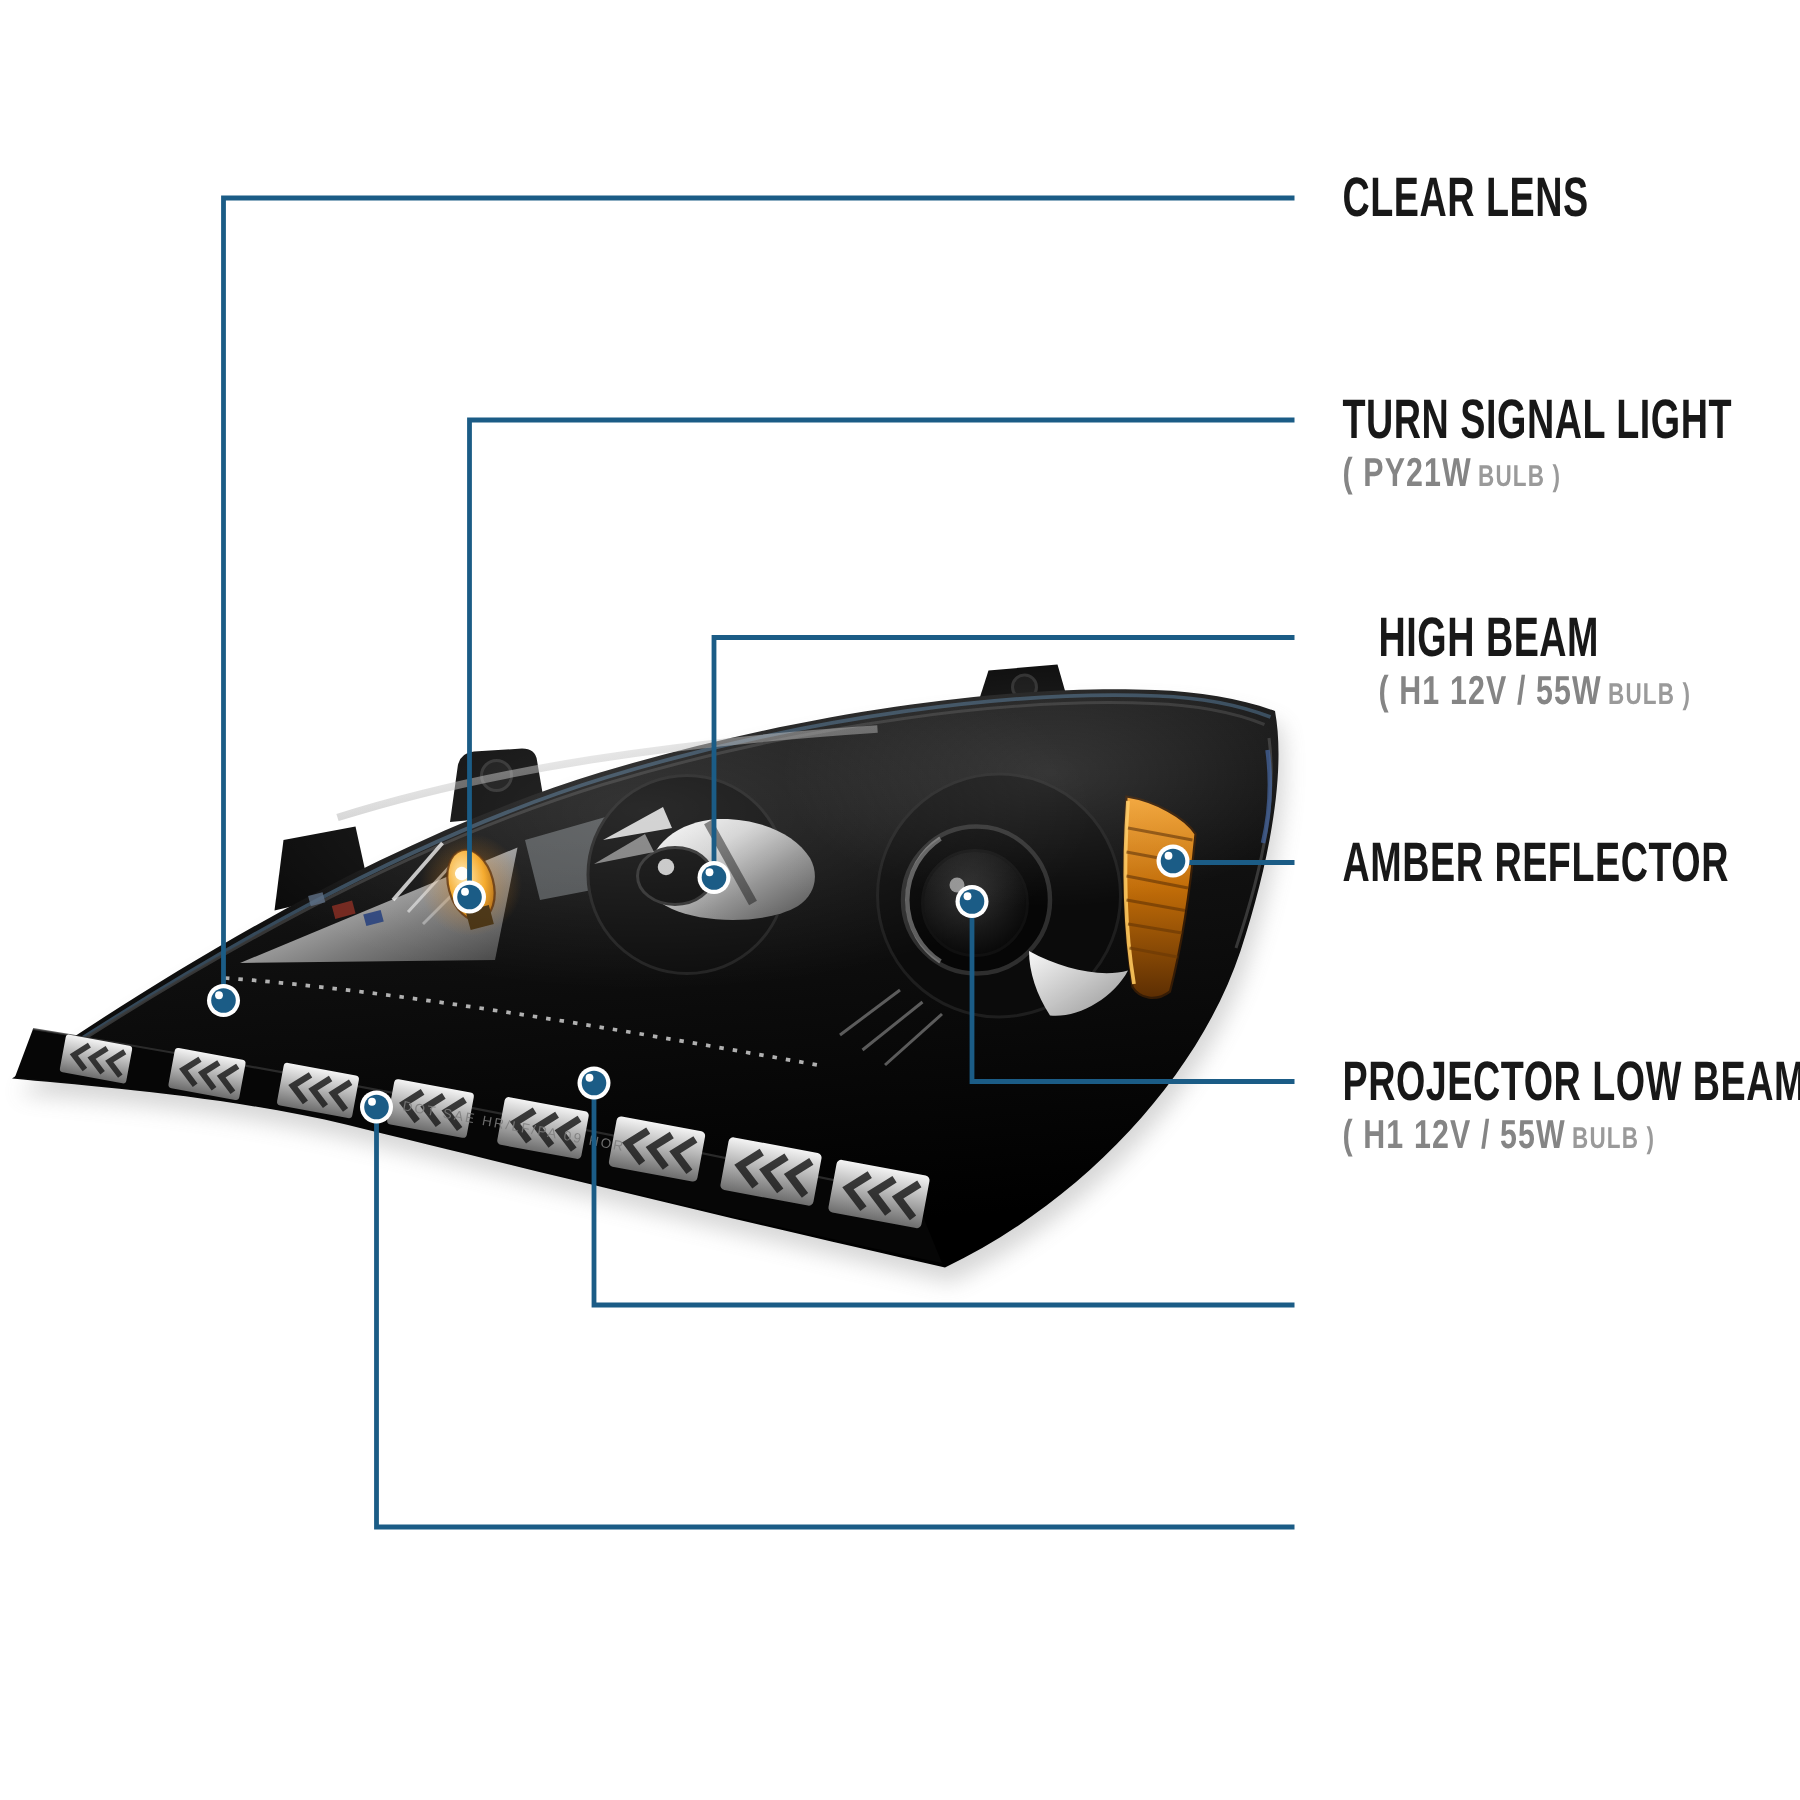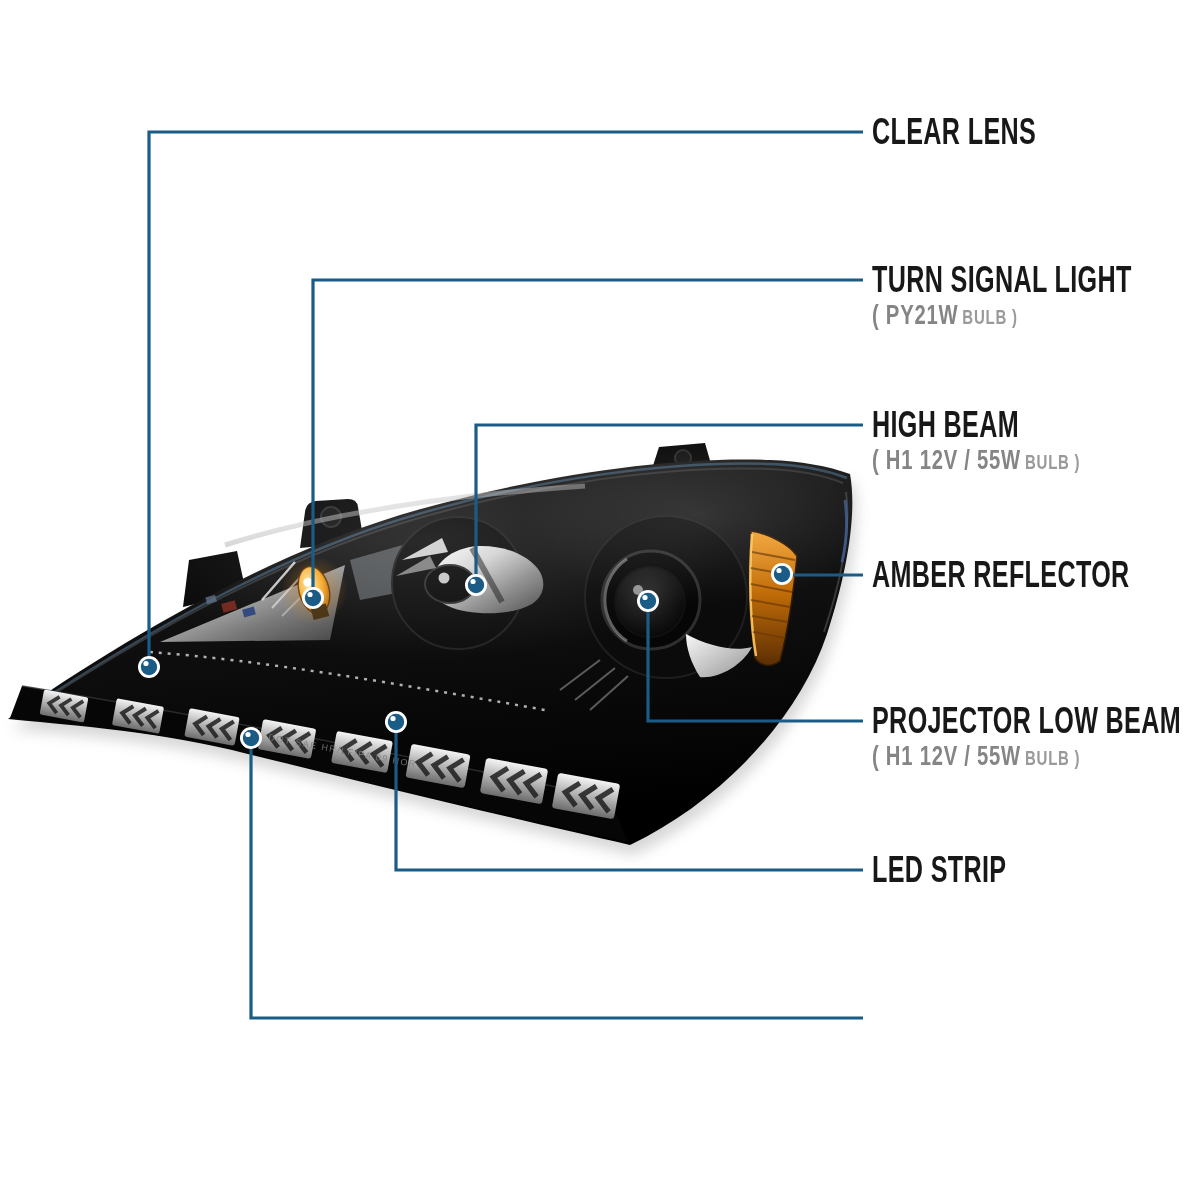--- a/index.html
+++ b/index.html
@@ -1,20 +1,20 @@
 <!DOCTYPE html>
 <html><head>
 <meta charset="utf-8">
 <style>
   html,body{margin:0;padding:0;background:#ffffff;}
   body{width:1200px;height:1200px;position:relative;overflow:hidden;
        font-family:"Liberation Sans","DejaVu Sans",sans-serif;}
   #stage{position:absolute;inset:0;width:1200px;height:1200px;}
   #art{position:absolute;left:0;top:0;}
-  .callout-label{position:absolute;text-align:left;}
+  .callout-label{position:absolute;text-align:left;margin-left:23px;}
   .label-title{
     font-weight:bold;font-size:37px;line-height:40px;color:#181818;
     transform:scaleX(0.68);transform-origin:0 50%;white-space:nowrap;
     letter-spacing:0.5px;}
   .label-sub{white-space:nowrap;transform:scaleX(0.75);transform-origin:0 50%;
     line-height:32px;margin-top:-1px;letter-spacing:1px;}
   .sub-main{font-weight:bold;font-size:27px;color:#858585;}
   .sub-small{font-weight:bold;font-size:20px;color:#9a9a9a;}
 </style>
 </head>
@@ -236,34 +236,31 @@
 <div class="callout-label" id="label-0" style="left: 872px; top: 112px;">
   <div class="label-title" style="color: rgb(24, 24, 24);">CLEAR LENS</div>
 </div>
 <div class="callout-label" id="label-1" style="left: 872px; top: 260px;">
   <div class="label-title" style="color: rgb(24, 24, 24);">TURN SIGNAL LIGHT</div>
   <div class="label-sub">
     <span class="sub-main" style="color: rgb(133, 133, 133);">( PY21W</span>
     <span class="sub-small" style="color: rgb(154, 154, 154);">BULB )</span>
   </div>
 </div>
-<div class="callout-label" id="label-2" style="left: 872px; top: 405px;">
+<div class="callout-label" id="label-2" style="left: 896px; top: 405px;">
   <div class="label-title" style="color: rgb(24, 24, 24);">HIGH BEAM</div>
   <div class="label-sub">
     <span class="sub-main" style="color: rgb(133, 133, 133);">( H1  12V / 55W</span>
     <span class="sub-small" style="color: rgb(154, 154, 154);">BULB )</span>
   </div>
 </div>
 <div class="callout-label" id="label-3" style="left: 872px; top: 555px;">
   <div class="label-title" style="color: rgb(24, 24, 24);">AMBER REFLECTOR</div>
 </div>
 <div class="callout-label" id="label-4" style="left: 872px; top: 701px;">
   <div class="label-title" style="color: rgb(24, 24, 24);">PROJECTOR LOW BEAM</div>
   <div class="label-sub">
     <span class="sub-main" style="color: rgb(133, 133, 133);">( H1  12V / 55W</span>
     <span class="sub-small" style="color: rgb(154, 154, 154);">BULB )</span>
   </div>
 </div>
-<div class="callout-label" id="label-5" style="left: 872px; top: 850px;">
-  <div class="label-title" style="color: rgb(24, 24, 24);">LED STRIP</div>
-</div>
 
 </div>
 
 </body></html>

